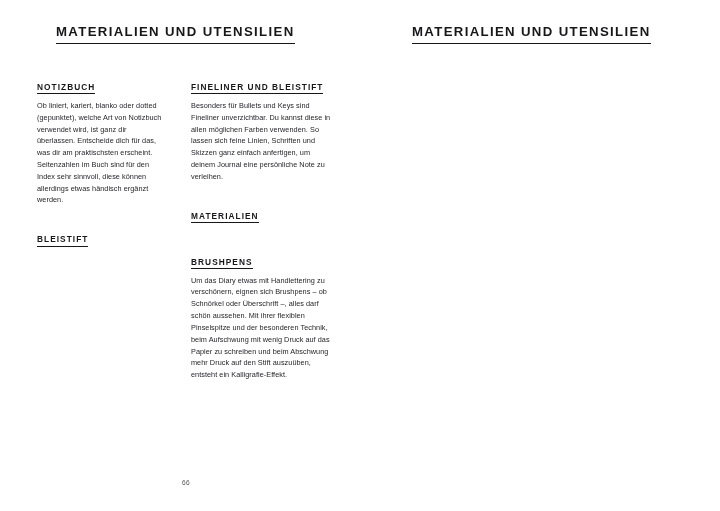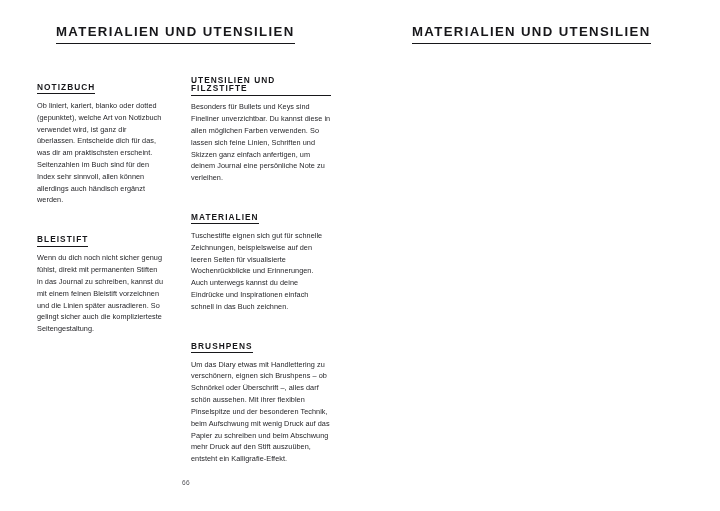--- a/index.html
+++ b/index.html
@@ -97,41 +97,39 @@
   <div class="page page-left">
 
     <div class="running-head">MATERIALIEN UND UTENSILIEN</div>
 
     <div class="columns">
 
       <div class="col">
 
         <div class="section">
           <div class="sec-title">NOTIZBUCH</div>
-          <div class="sec-body">Ob liniert, kariert, blanko oder dotted (gepunktet), welche Art von Notizbuch verwendet wird, ist ganz dir überlassen. Entscheide dich für das, was dir am praktischsten erscheint. Seitenzahlen im Buch sind für den Index sehr sinnvoll, allen können allerdings auch händisch ergänzt werden.</div>
+          <div class="sec-body">Ob liniert, kariert, blanko oder dotted (gepunktet), welche Art von Notizbuch verwendet wird, ist ganz dir überlassen. Entscheide dich für das, was dir am praktischsten erscheint. Seitenzahlen im Buch sind für den Index sehr sinnvoll, diese können allerdings etwas händisch ergänzt werden.</div>
         </div>
 
 
         <div class="section">
           <div class="sec-title">BLEISTIFT</div>
-          <div class="sec-body">Wenn du dich noch nicht sicher genug fühlst, direkt mit permanenten Stiften in das Journal zu schreiben, kannst du mit einem feinen Bleistift vorzeichnen und die Linien später ausradieren. So gelingt sicher auch die komplizierteste Seitengestaltung.</div>
         </div>
 
       </div>
 
       <div class="col wide">
 
         <div class="section">
-          <div class="sec-title">UTENSILIEN UND FILZSTIFTE</div>
+          <div class="sec-title">FINELINER UND BLEISTIFT</div>
           <div class="sec-body">Besonders für Bullets und Keys sind Fineliner unverzichtbar. Du kannst diese in allen möglichen Farben verwenden. So lassen sich feine Linien, Schriften und Skizzen ganz einfach anfertigen, um deinem Journal eine persönliche Note zu verleihen.</div>
         </div>
 
         <div class="section">
           <div class="sec-title">MATERIALIEN</div>
-          <div class="sec-body">Tuschestifte eignen sich gut für schnelle Zeichnungen, beispielsweise auf den leeren Seiten für visualisierte Wochenrückblicke und Erinnerungen. Auch unterwegs kannst du deine Eindrücke und Inspirationen einfach schnell in das Buch zeichnen.</div>
         </div>
 
         <div class="section">
           <div class="sec-title">BRUSHPENS</div>
           <div class="sec-body">Um das Diary etwas mit Handlettering zu verschönern, eignen sich Brushpens – ob Schnörkel oder Überschrift –, alles darf schön aussehen. Mit ihrer flexiblen Pinselspitze und der besonderen Technik, beim Aufschwung mit wenig Druck auf das Papier zu schreiben und beim Abschwung mehr Druck auf den Stift auszuüben, entsteht ein Kalligrafie-Effekt.</div>
         </div>
 
       </div>
     </div>
 

